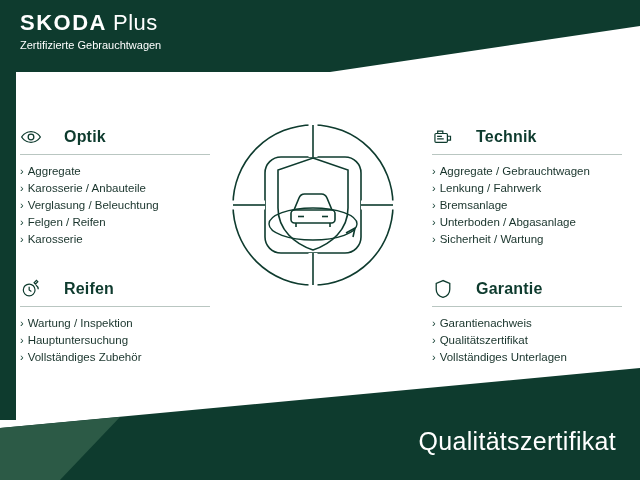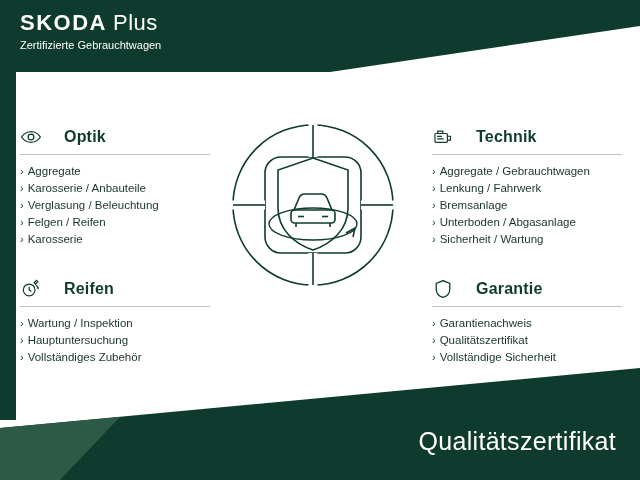--- a/index.html
+++ b/index.html
@@ -288,21 +288,21 @@
         <li class="item">
             <span class="chev">›</span>
             <span>Garantienachweis</span>
           </li>
         <li class="item">
             <span class="chev">›</span>
             <span>Qualitätszertifikat</span>
           </li>
         <li class="item">
             <span class="chev">›</span>
-            <span>Vollständige Sicherheit</span>
+            <span>Vollständiges Unterlagen</span>
           </li>
       </ul>
     </div>
 
   </div>
 
   <div class="center-graphic">
     <svg viewBox="0 0 170 170" width="170" height="170" fill="none" stroke="currentColor" stroke-width="1.6">
 
       <circle cx="85" cy="85" r="80"></circle>

